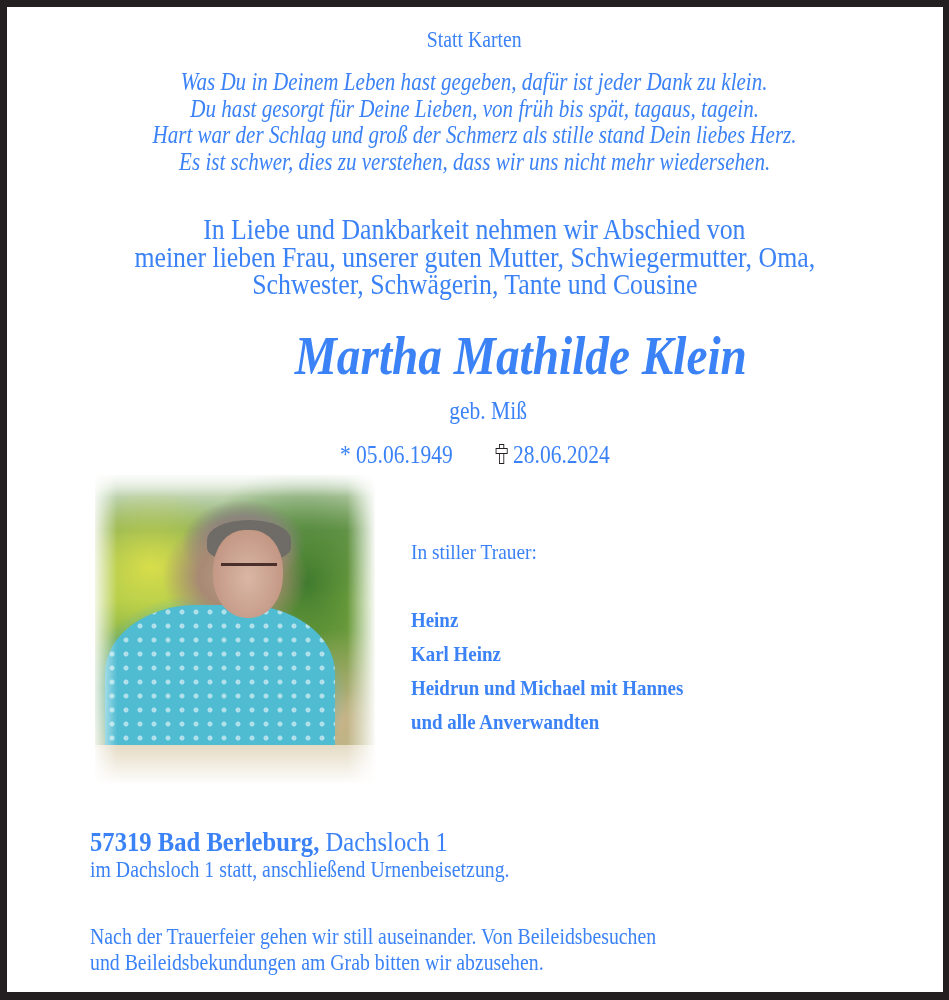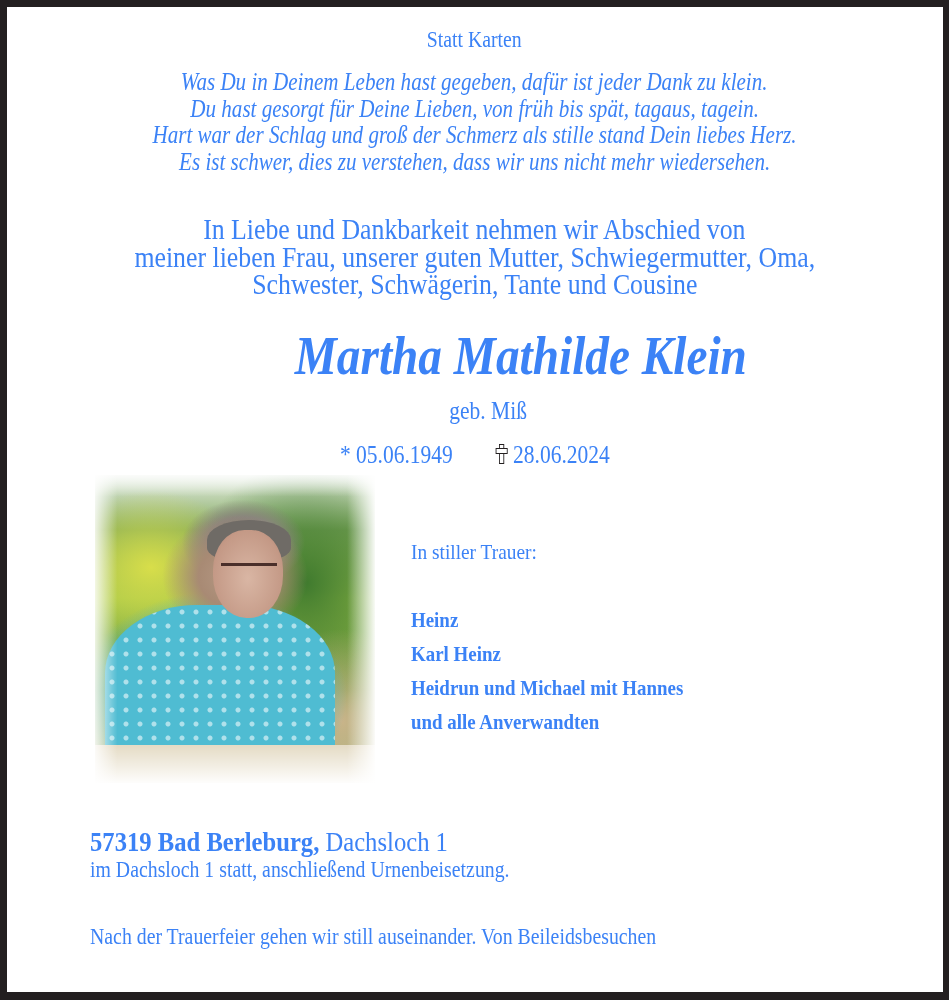--- a/index.html
+++ b/index.html
@@ -136,13 +136,14 @@
     <span>Dachsloch 1</span>
   </span>
 </div>
 
 <div class="l serif funeral">
   <div><span class="squeeze-l">im Dachsloch 1 statt, anschließend Urnenbeisetzung.</span></div>
 </div>
 
 <div class="l serif closing">
   <div><span class="squeeze-l">Nach der Trauerfeier gehen wir still auseinander. Von Beileidsbesuchen</span></div>
+  <div><span class="squeeze-l">und Beileidsbekundungen am Grab bitten wir abzusehen.</span></div>
 </div>
 
 </body></html>

